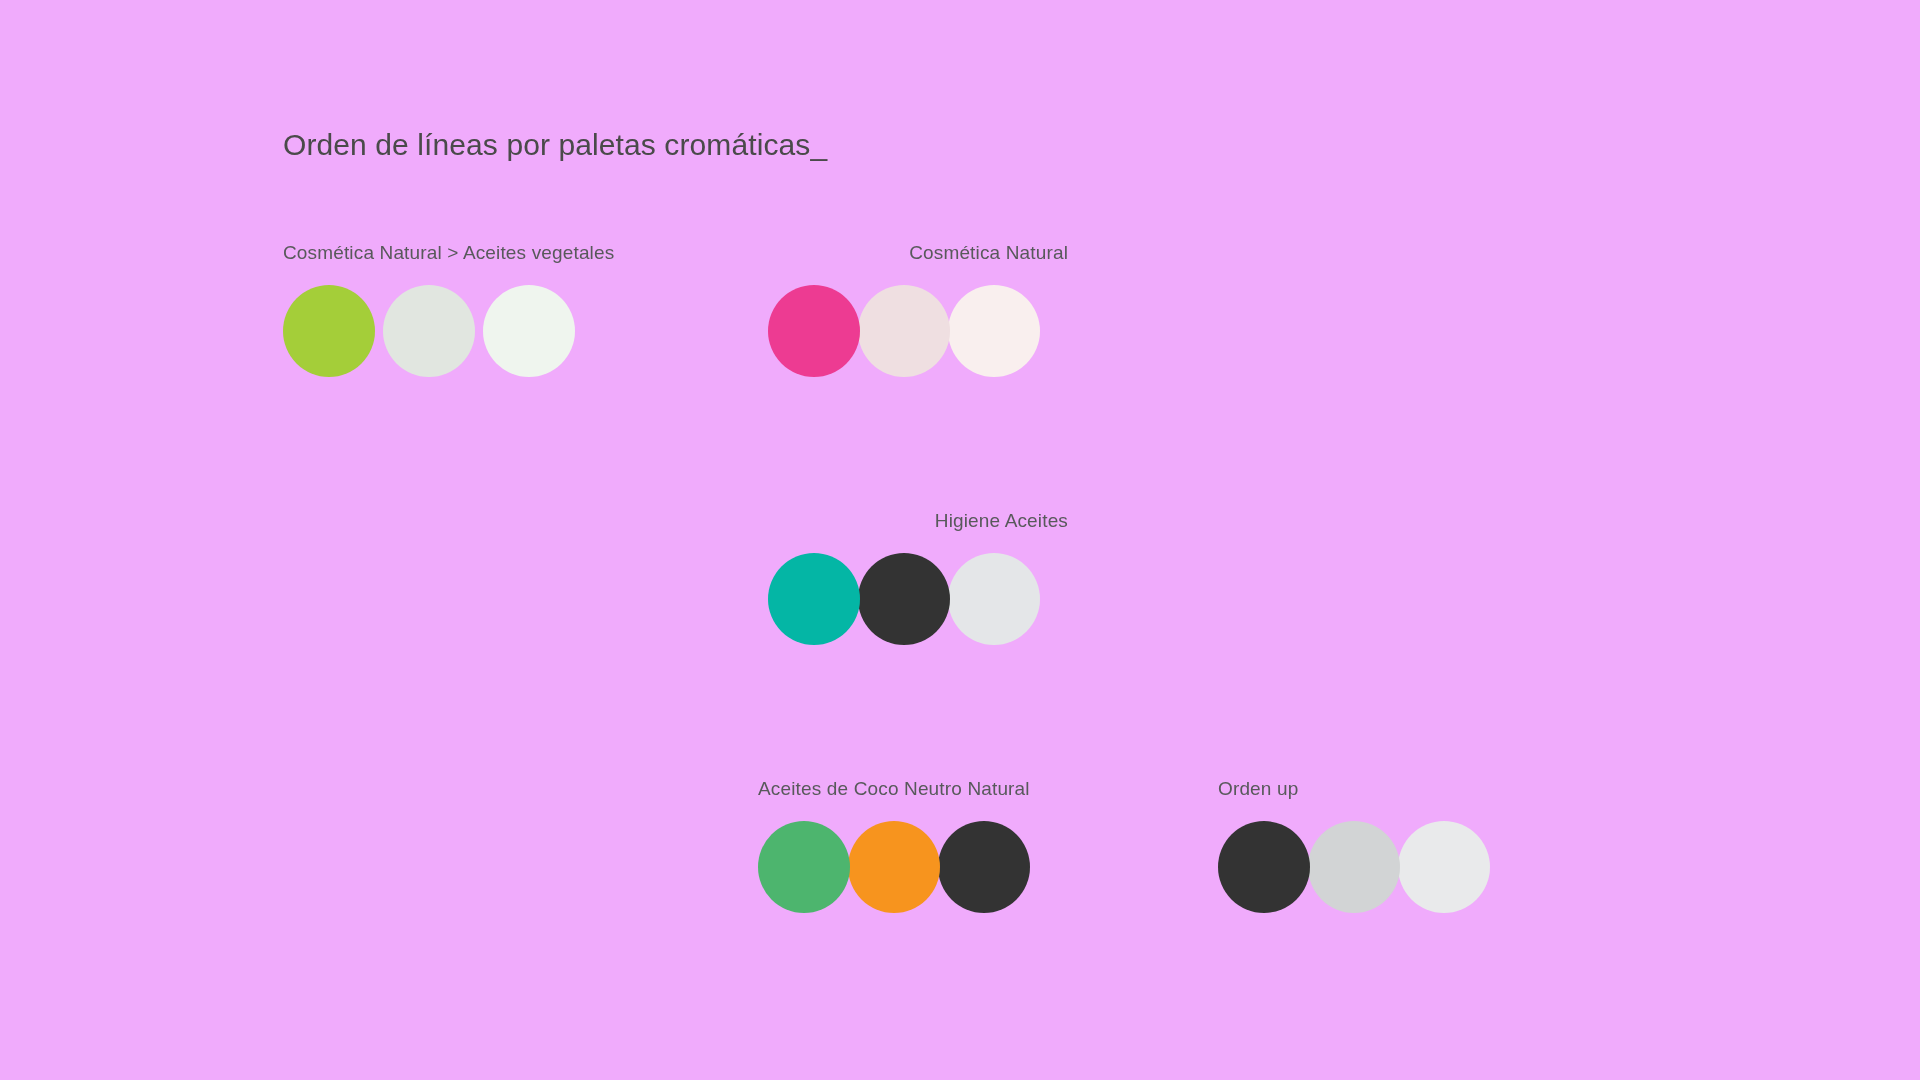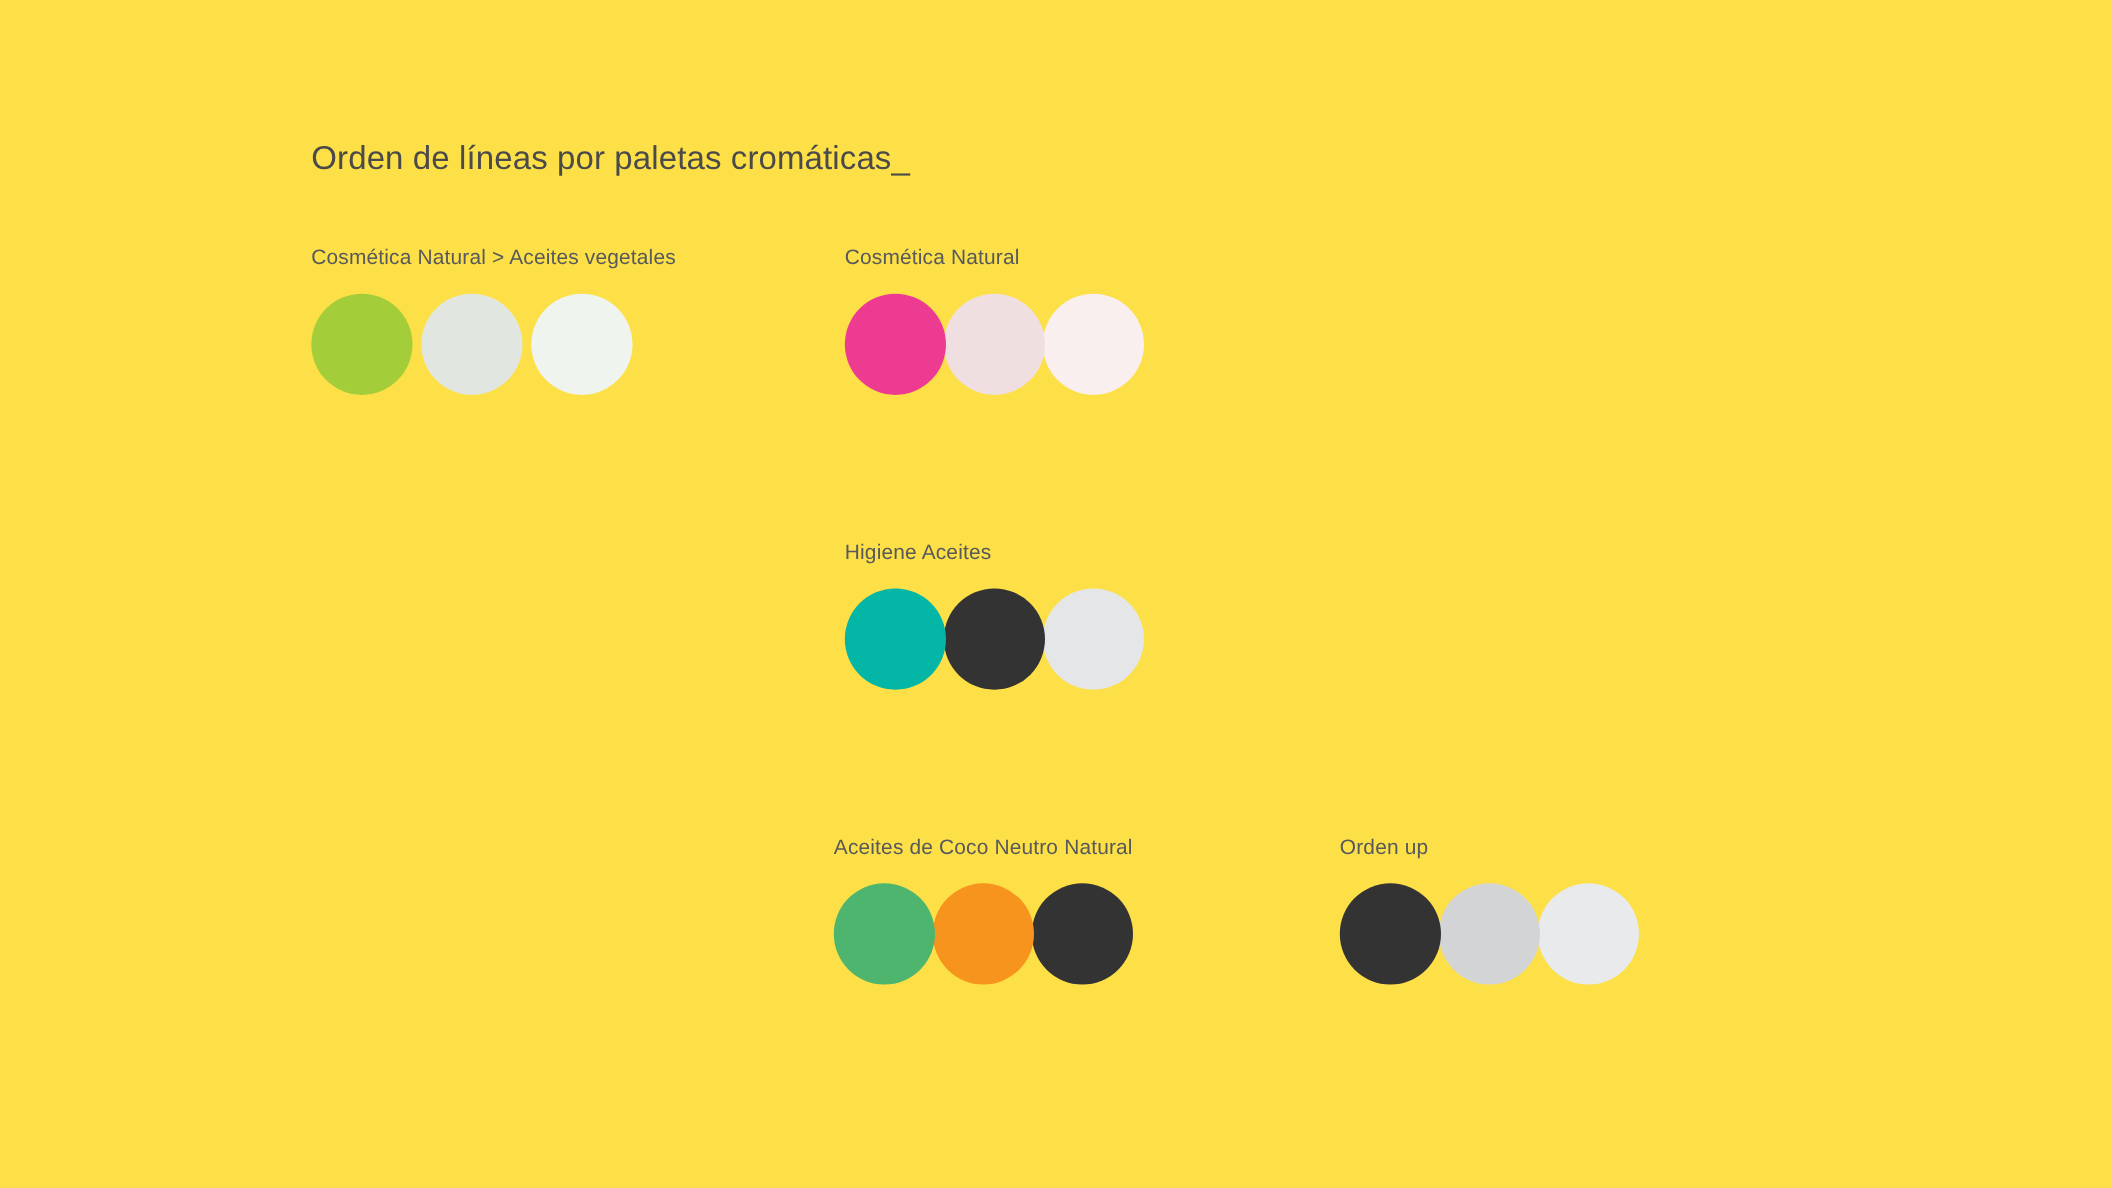--- a/index.html
+++ b/index.html
@@ -13,21 +13,21 @@
     height: 1080px;
     font-family: "Liberation Sans", sans-serif;
     -webkit-font-smoothing: antialiased;
     overflow: hidden;
     position: relative;
   }
 
   .page {
     position: absolute;
     inset: 0;
-    background: #fde047;
+    background: #f0abfc;
   }
 
   
   .page-title {
     position: absolute;
     left: 283px;
     top: 128px;
     font-size: 30px;
     font-weight: 400;
     color: #4a4a4a;
@@ -43,26 +43,26 @@
     width: 1920px;
   }
 
   .palette-row {
     position: relative;
     height: 268px;
   }
 
   .palette {
     position: absolute;
-    top: 0;
+    top: 18px;
   }
 
   
   .col-1 { left: 283px; }
-  .col-2 { left: 768px; }
+  .col-2 { left: 768px; text-align: right; }
   .col-3 { left: 1222px; }
 
   
   .palette.indent-1 { left: 308px; }
   .palette.indent-2 { left: 758px; }
   .palette.indent-3 { left: 1218px; }
 
   .palette-label {
     font-size: 19px;
     font-weight: 400;

